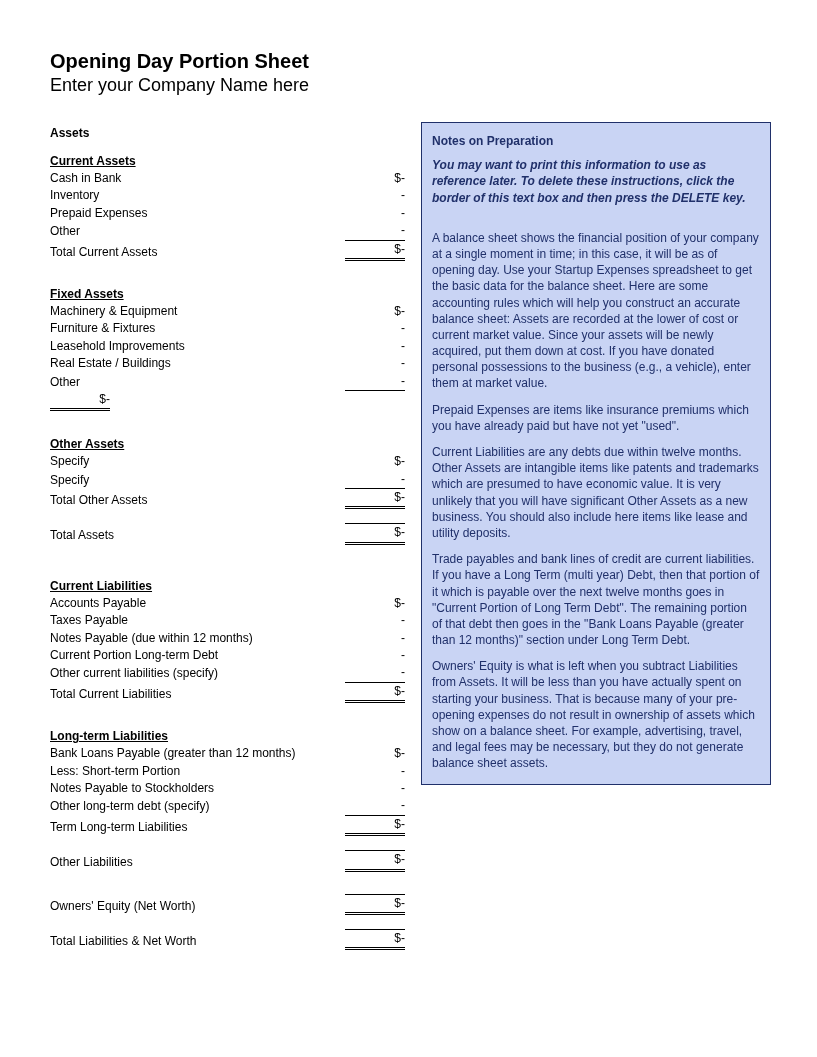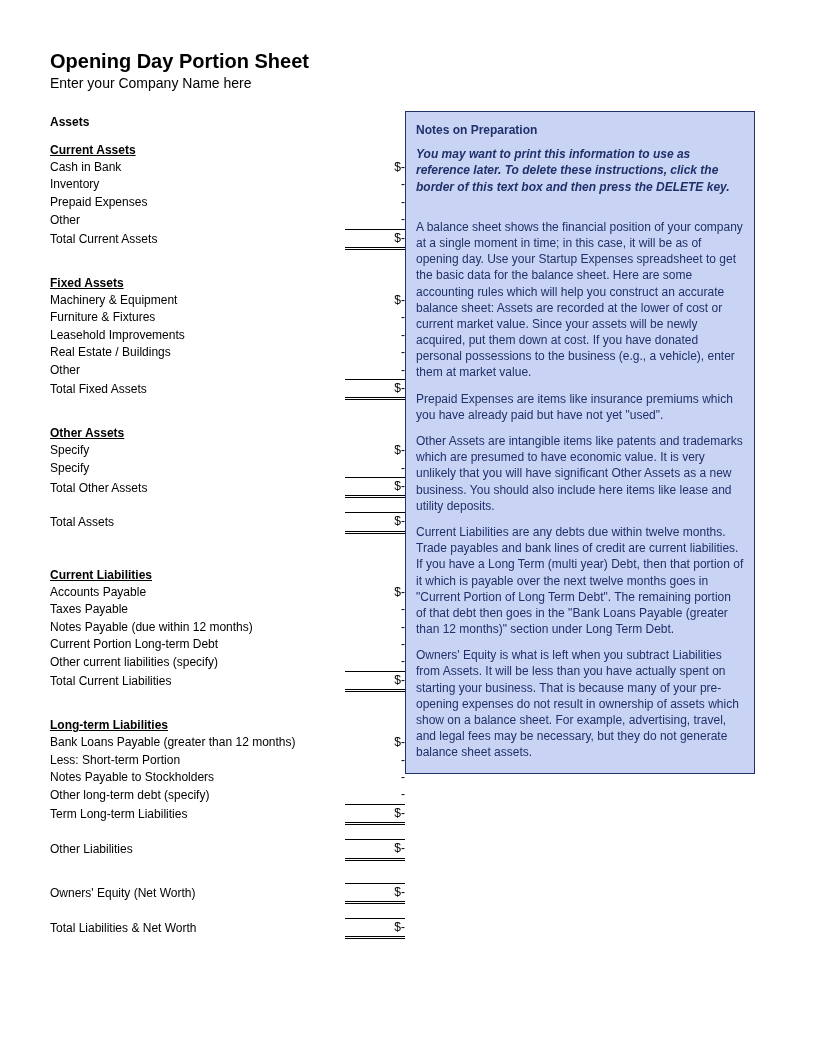--- a/index.html
+++ b/index.html
@@ -11,26 +11,26 @@
     padding: 50px 35px 30px 50px;
     width: 817px;
     box-sizing: border-box;
   }
   .title {
     font-size: 20px;
     font-weight: bold;
     margin-bottom: 2px;
   }
   .subtitle {
-    font-size: 14px;
-    margin-bottom: 20px;
+    font-size: 18px;
+    margin-bottom: 26px;
   }
   .columns {
     display: flex;
-    gap: 0;
+    gap: 16px;
     align-items: flex-start;
   }
   .left {
     width: 355px;
   }
   .right {
     width: 350px;
   }
   .section-head {
     font-weight: bold;
@@ -39,21 +39,21 @@
   }
   .subsection-head {
     font-weight: bold;
     text-decoration: underline;
     margin-top: 12px;
     margin-bottom: 2px;
   }
   .row {
     display: flex;
     justify-content: space-between;
-    align-items: center;
+    align-items: flex-end;
     line-height: 1.45;
   }
   .row .label { flex: 1 1 auto; padding-right:4px;}
   .row .val   { width: 60px; text-align: right; }
   .underline-single .val { border-bottom: 1px solid #000; }
   .total-row .label { font-weight: normal; }
   .total-top .val { border-top: 1px solid #000; }
   .total-double .val { border-bottom: 3px double #000; }
   .spacer-md { height: 14px; }
   .spacer-lg { height: 22px; }
@@ -128,21 +128,20 @@
       </div>
     <div class="row">
         <span class="label">Real Estate / Buildings</span>
         <span class="val">-</span>
       </div>
     <div class="row underline-single">
         <span class="label">Other</span>
         <span class="val">-</span>
       </div>
     <div class="row total-row total-double">
-        <span class="label">Total Fixed Assets</span>
         <span class="val">$-</span>
       </div>
 
     <div class="spacer-md"></div>
 
     <div class="subsection-head">Other Assets</div>
     <div class="row">
         <span class="label">Specify</span>
         <span class="val">$-</span>
       </div>
@@ -233,19 +232,19 @@
       </div>
 
   </div>
 
   <div class="right">
     <div class="notes-box">
       <div class="notes-title">Notes on Preparation</div>
       <div class="notes-em">You may want to print this information to use as reference later. To delete these instructions, click the border of this text box and then press the DELETE key.</div>
       <div class="notes-p">A balance sheet shows the financial position of your company at a single moment in time; in this case, it will be as of opening day. Use your Startup Expenses spreadsheet to get the basic data for the balance sheet. Here are some accounting rules which will help you construct an accurate balance sheet: Assets are recorded at the lower of cost or current market value. Since your assets will be newly acquired, put them down at cost. If you have donated personal possessions to the business (e.g., a vehicle), enter them at market value.</div>
       <div class="notes-p">Prepaid Expenses are items like insurance premiums which you have already paid but have not yet "used".</div>
+      <div class="notes-p" style="margin-bottom:0">Current Liabilities are any debts due within twelve months.</div>
       <div class="notes-p">Other Assets are intangible items like patents and trademarks which are presumed to have economic value. It is very unlikely that you will have significant Other Assets as a new business. You should also include here items like lease and utility deposits.</div>
-      <div class="notes-p" style="margin-bottom:0">Current Liabilities are any debts due within twelve months.</div>
       <div class="notes-p">Trade payables and bank lines of credit are current liabilities. If you have a Long Term (multi year) Debt, then that portion of it which is payable over the next twelve months goes in "Current Portion of Long Term Debt". The remaining portion of that debt then goes in the "Bank Loans Payable (greater than 12 months)" section under Long Term Debt.</div>
       <div class="notes-p">Owners' Equity is what is left when you subtract Liabilities from Assets. It will be less than you have actually spent on starting your business. That is because many of your pre-opening expenses do not result in ownership of assets which show on a balance sheet. For example, advertising, travel, and legal fees may be necessary, but they do not generate balance sheet assets.</div>
     </div>
   </div>
 </div>
 
 </body></html>

